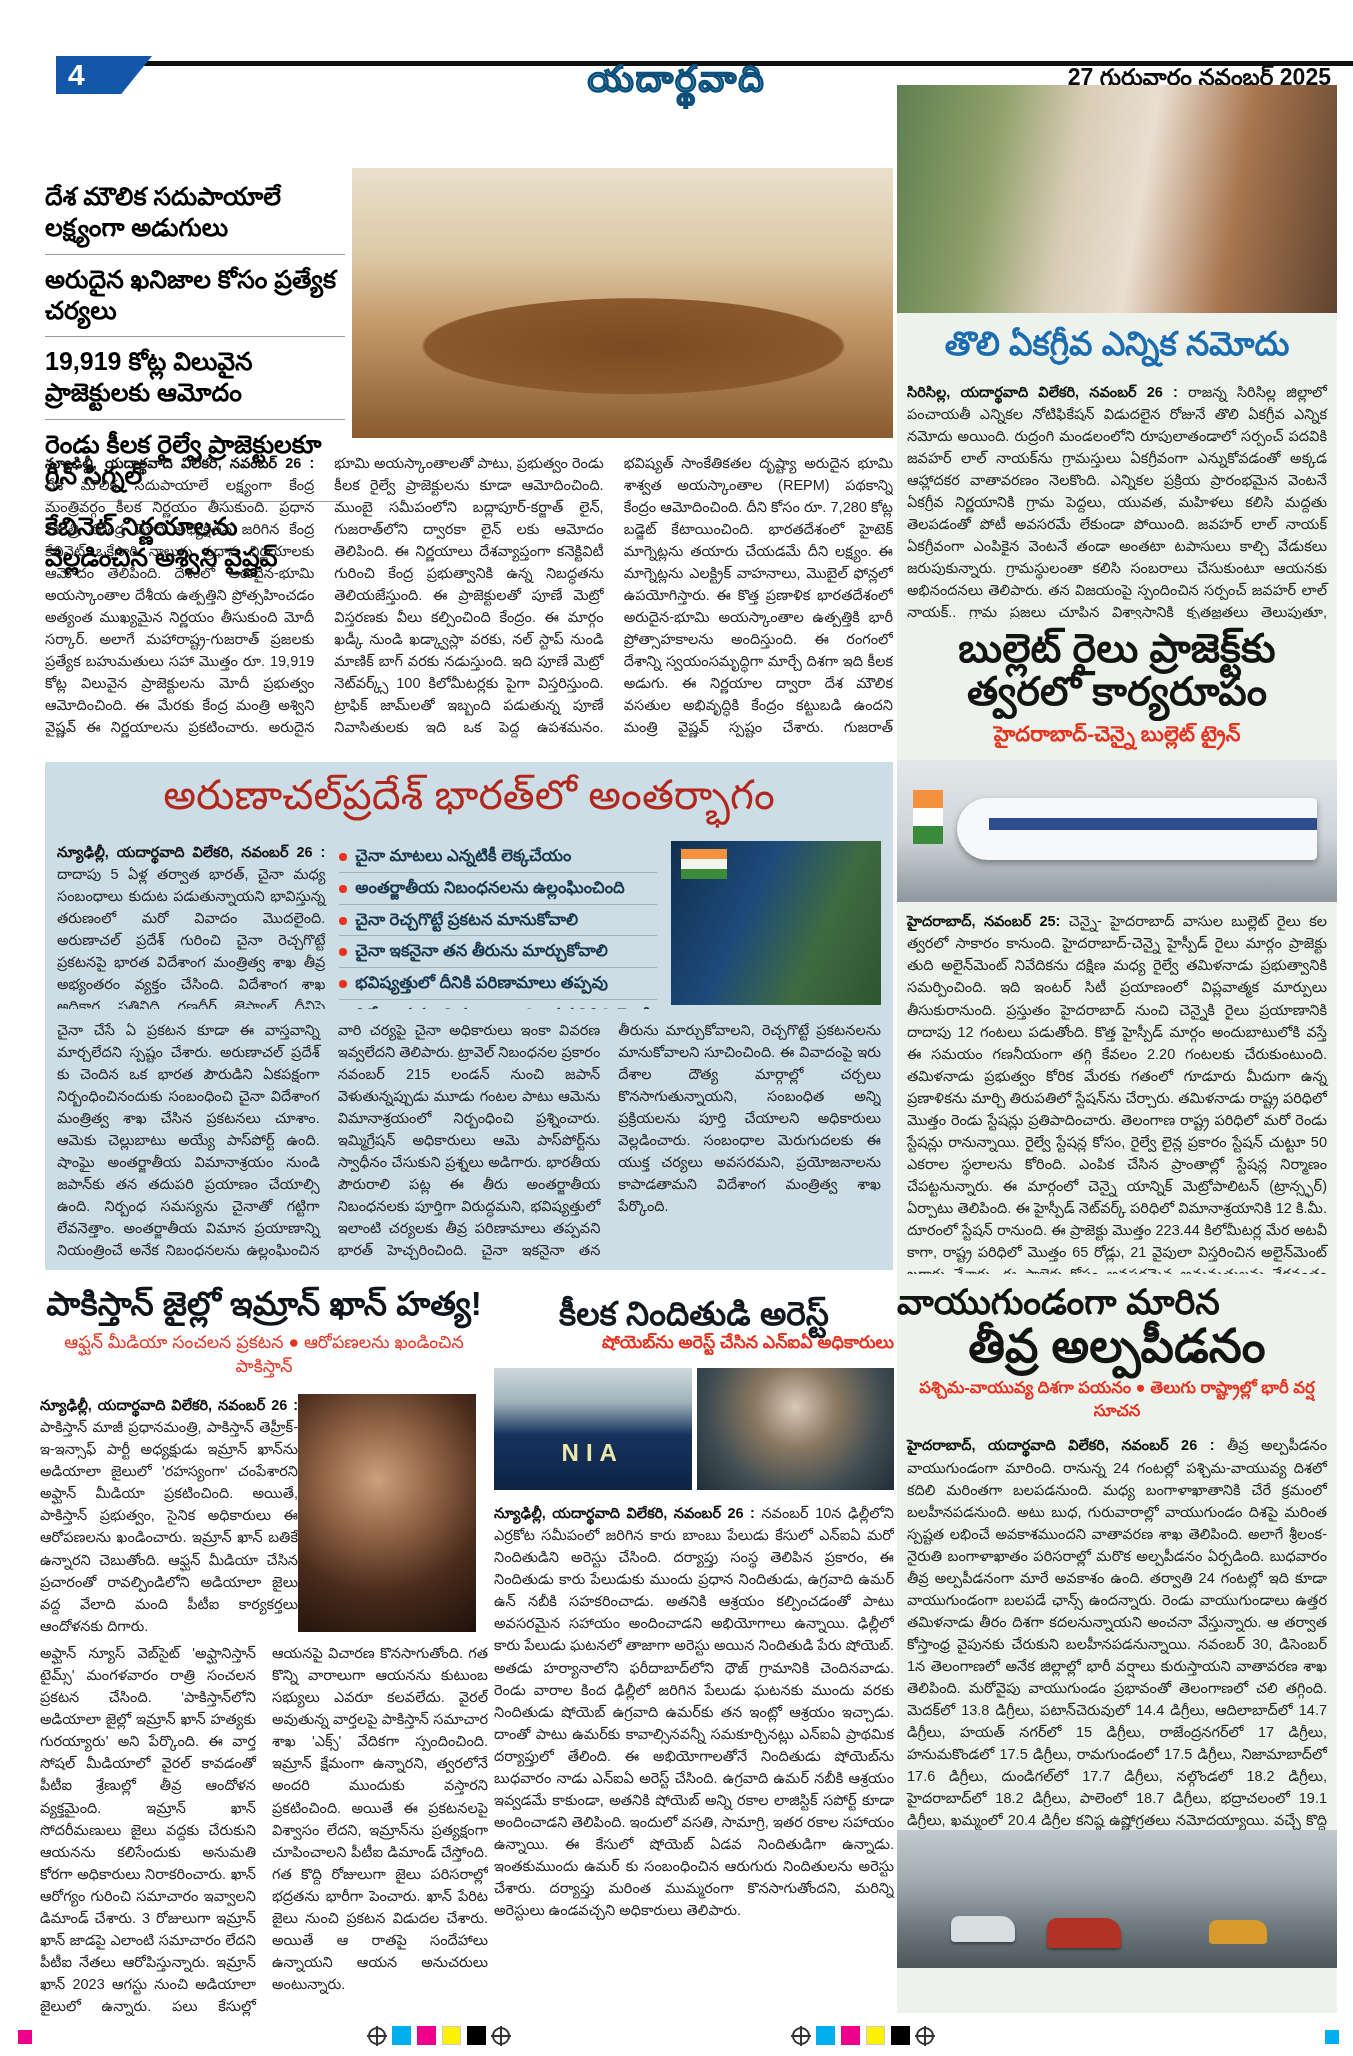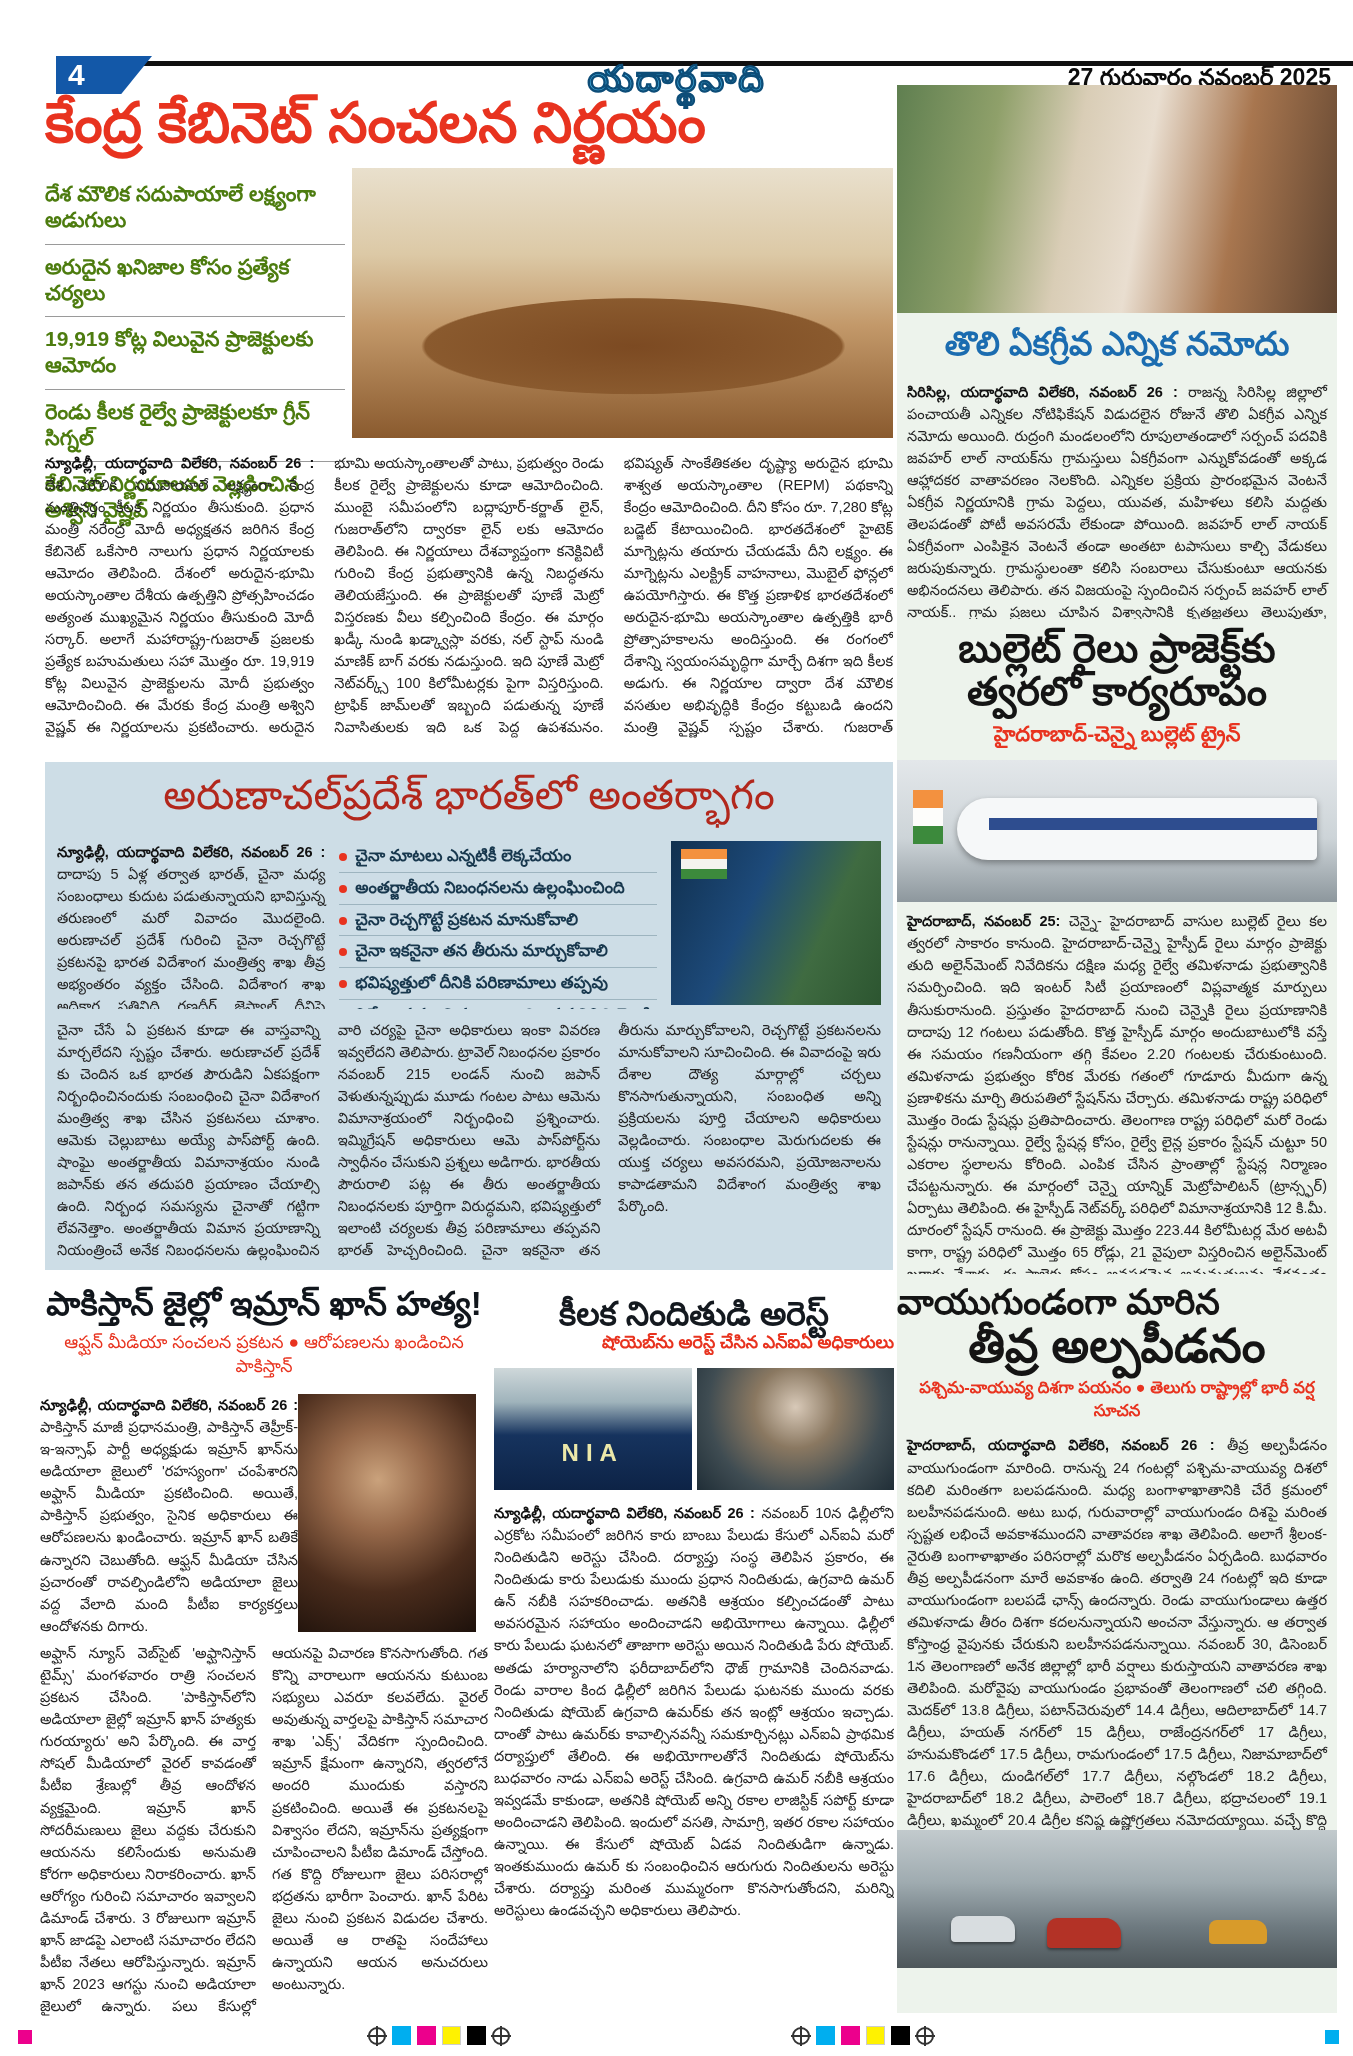--- a/index.html
+++ b/index.html
@@ -15,21 +15,21 @@
     color:#49b8ea; -webkit-text-stroke:1.3px #0d4d78; letter-spacing:2px; }
   .issue-date { position:absolute; right:22px; top:64px; font-size:23px; font-weight:bold; color:#0c0c0c; }
 
   
   .body-text { font-size:14.5px; line-height:1.52; text-align:justify; color:#222; }
   .dateline { font-weight:bold; color:#111; }
 
   
   .lead-headline { position:absolute; left:45px; top:90px; width:850px; font-size:56px; font-weight:bold; color:#e8331f; letter-spacing:0; }
   .lead-deck { position:absolute; left:45px; top:172px; width:300px; list-style:none; }
-  .lead-deck li { font-size:21px; font-weight:bold; color:#4d7c0f; padding:9px 0 10px 0; border-bottom:1px solid #9a9a9a; line-height:1.25; }
+  .lead-deck li { font-size:25px; font-weight:bold; color:#000000; padding:9px 0 10px 0; border-bottom:1px solid #9a9a9a; line-height:1.25; }
   .lead-deck li:last-child { border-bottom:none; }
   .photo { position:absolute; overflow:hidden; }
   .cabinet-photo { left:352px; top:168px; width:541px; height:270px;
     background:
       radial-gradient(ellipse 70% 32% at 52% 66%, #7c4a22 0%, #8a5a2e 55%, rgba(0,0,0,0) 56%),
       linear-gradient(180deg,#e9e0cd 0%, #dcc9a6 32%, #c3996a 58%, #8a5a2e 100%); }
   .lead-body { position:absolute; left:45px; top:452px; width:848px; height:300px; column-count:3; column-gap:20px; overflow:hidden; }
 
   
   .aru-box { position:absolute; left:45px; top:762px; width:848px; height:508px; background:#cddde6; padding:8px 12px; }
@@ -110,21 +110,20 @@
 
 <div class="page">
 
   <div class="top-rule"></div>
   <div class="pageno-box">
     <span>4</span>
   </div>
   <div class="masthead">యదార్థవాది</div>
   <div class="issue-date">27 గురువారం నవంబర్ 2025</div>
 
-  <div class="lead-headline">కేంద్ర కేబినెట్ సంచలన నిర్ణయం</div>
   <ul class="lead-deck">
     <li>దేశ మౌలిక సదుపాయాలే లక్ష్యంగా అడుగులు</li>
     <li>అరుదైన ఖనిజాల కోసం ప్రత్యేక చర్యలు</li>
     <li>19,919 కోట్ల విలువైన ప్రాజెక్టులకు ఆమోదం</li>
     <li>రెండు కీలక రైల్వే ప్రాజెక్టులకూ గ్రీన్ సిగ్నల్</li>
     <li>కేబినెట్ నిర్ణయాలను వెల్లడించిన అశ్విని వైష్ణవ్</li>
   </ul>
   <div class="photo cabinet-photo"></div>
   <div class="lead-body body-text">
     <strong class="dateline">న్యూఢిల్లీ, యదార్థవాది విలేకరి, నవంబర్ 26 :</strong>

